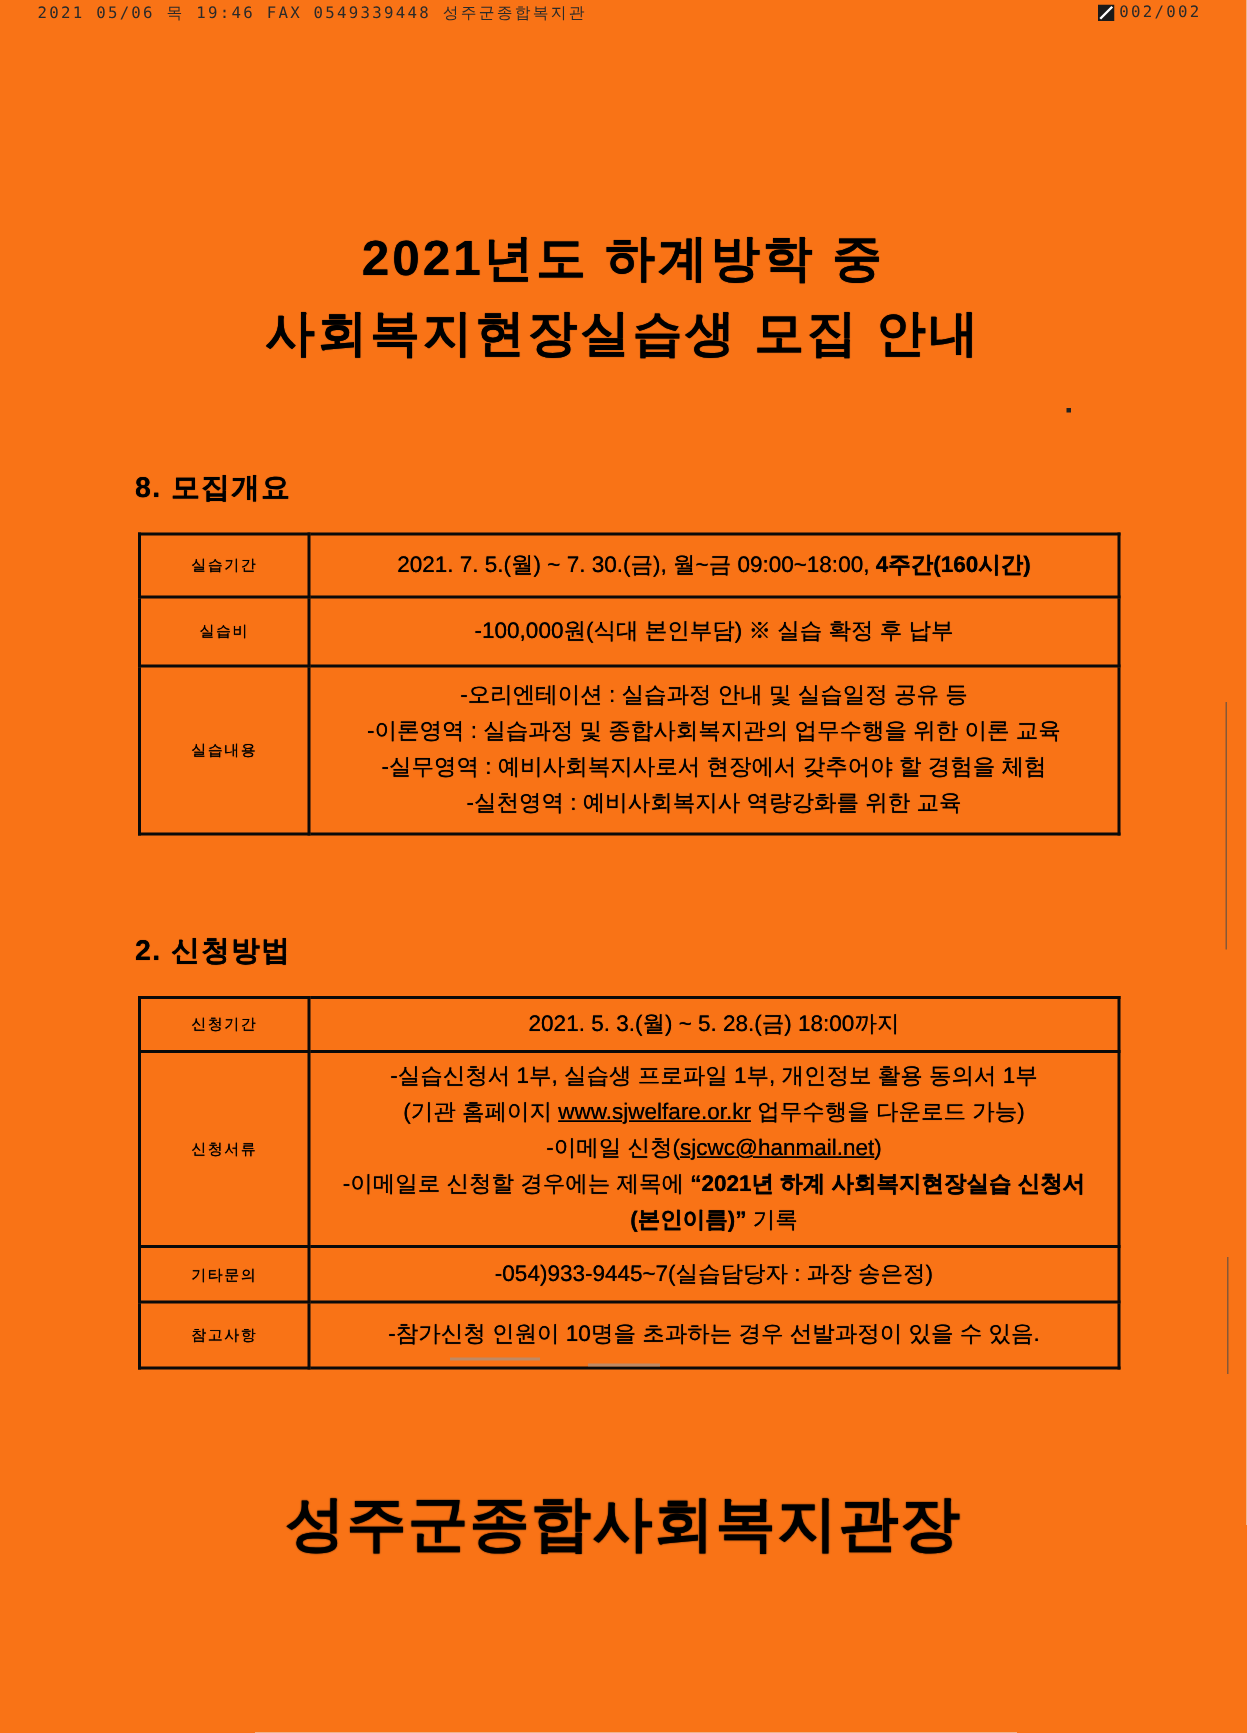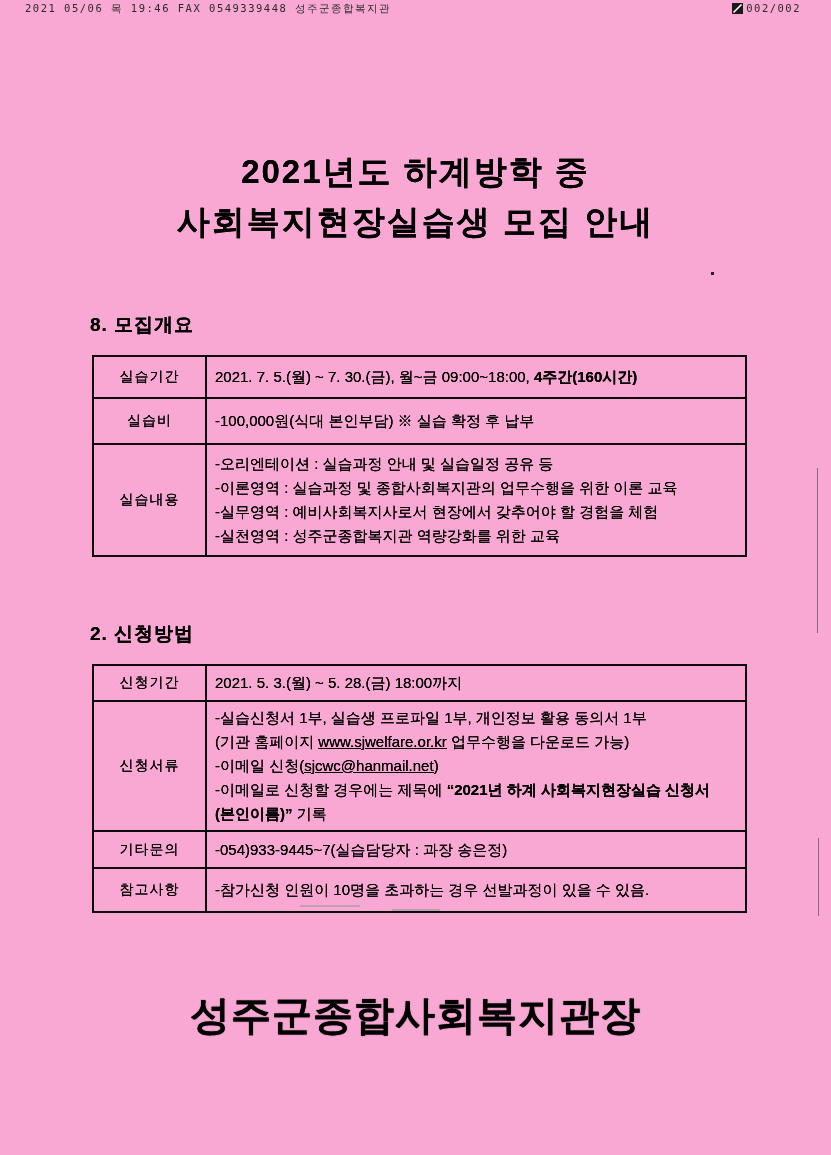--- a/index.html
+++ b/index.html
@@ -1,19 +1,19 @@
 <!DOCTYPE html>
 <html><head>
 <meta charset="utf-8">
 <style>
   html,body{margin:0;padding:0;background:#e8e8e8;}
   .page{
     position:relative;
     width:831px;height:1155px;
-    background:#f9a8d4;
+    background:#f97316;
     margin:0 auto;
     overflow:hidden;
     font-family:"Liberation Sans", sans-serif;
     color:#000;
   }
   
   .fax-header{
     position:absolute;top:1px;left:0;width:100%;height:16px;
     font-family:"DejaVu Sans Mono", monospace;
     font-size:10.5px;color:#2a2a2a;letter-spacing:1.5px;
@@ -48,24 +48,24 @@
   }
   .t1{top:355px;}
   .t2{top:664px;}
   table.doc-table td{
     border:2px solid #0a0a0a;
     padding:2px 8px;
     vertical-align:middle;
   }
   td.lbl{
     width:95px;text-align:center;
-    font-size:14px;letter-spacing:1px;
+    font-size:10px;letter-spacing:1px;
     padding:2px 2px;
   }
-  td.val{line-height:24px;}
+  td.val{line-height:24px;text-align:center;}
   td.val .ln{display:block;white-space:nowrap;}
   .b{font-weight:bold;}
   .u{text-decoration:underline;}
 
   
   .signature{
     position:absolute;top:988px;left:0;width:100%;
     text-align:center;font-weight:bold;font-size:40px;
     letter-spacing:1px;
     text-shadow:0 0 1px #000;
@@ -112,21 +112,21 @@
     <tr style="height:46px;">
       <td class="lbl">실습비</td>
       <td class="val">-100,000원(식대 본인부담) ※ 실습 확정 후 납부</td>
     </tr>
     <tr style="height:112px;">
       <td class="lbl">실습내용</td>
       <td class="val">
         <span class="ln">-오리엔테이션 : 실습과정 안내 및 실습일정 공유 등</span>
         <span class="ln">-이론영역 : 실습과정 및 종합사회복지관의 업무수행을 위한 이론 교육</span>
         <span class="ln">-실무영역 : 예비사회복지사로서 현장에서 갖추어야 할 경험을 체험</span>
-        <span class="ln">-실천영역 : 성주군종합복지관 역량강화를 위한 교육</span>
+        <span class="ln">-실천영역 : 예비사회복지사 역량강화를 위한 교육</span>
       </td>
     </tr>
   </tbody>
     </table>
 
   <div class="section-heading sec2">2. 신청방법</div>
 
   <table class="doc-table t2">
     <tbody>
         <tr style="height:36px;">

